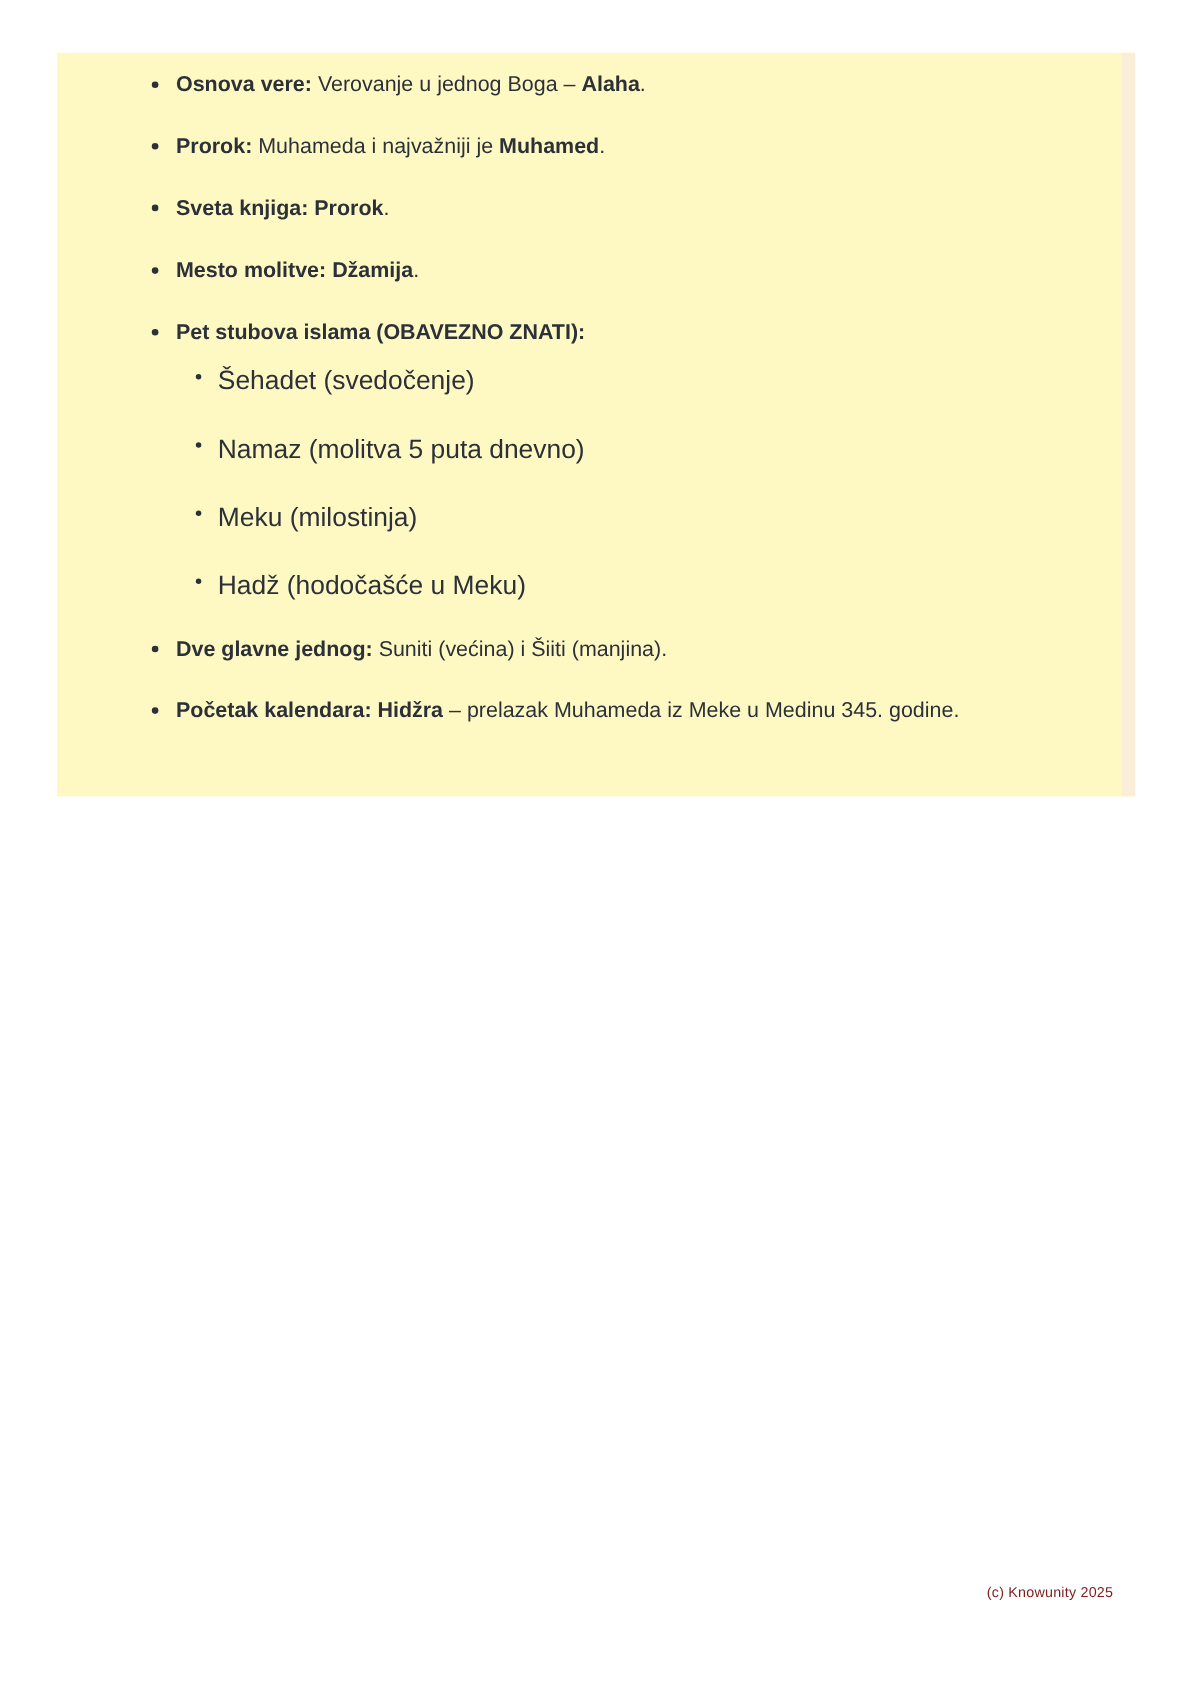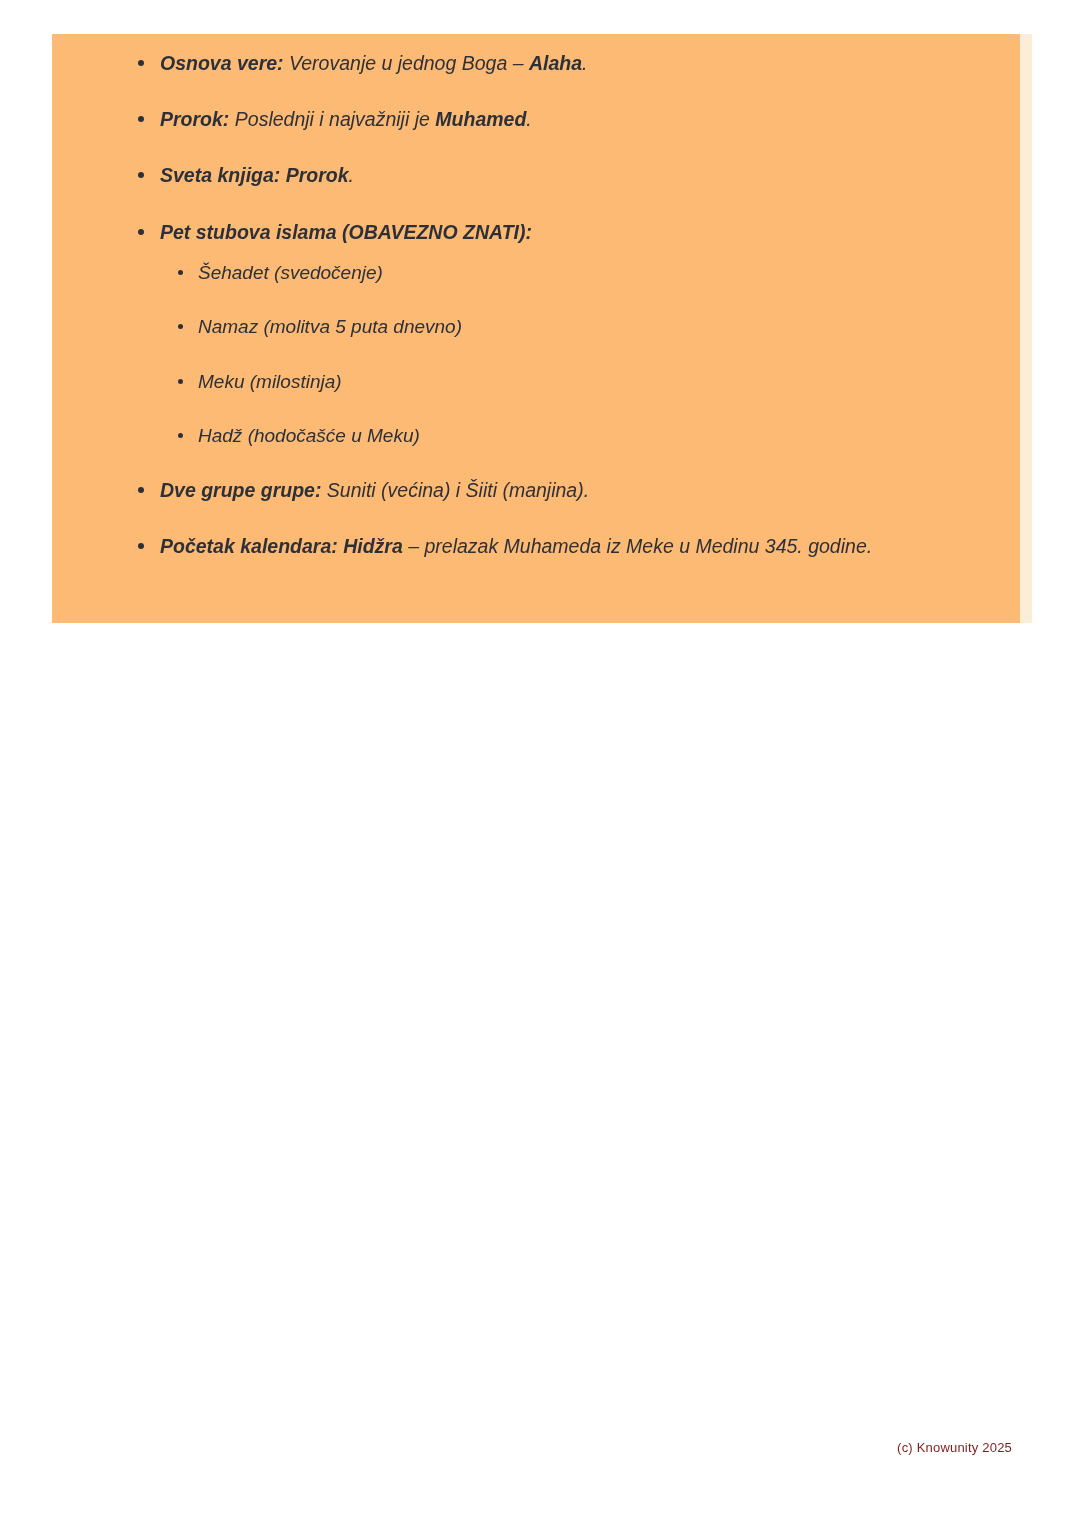--- a/index.html
+++ b/index.html
@@ -12,27 +12,26 @@
     height: 1528px;
     position: relative;
     font-family: "Liberation Sans", sans-serif;
     color: #2c3038;
     -webkit-font-smoothing: antialiased;
   }
 
   .note-card {
     position: absolute;
     left: 52px;
-    top: 34px;
+    top: 48px;
     width: 980px;
-    background: #fdba74;
+    background: #fef9c3;
     border-right: 12px solid #fbeed8;
     box-sizing: border-box;
     padding: 8px 0 36px 0;
-    font-style: italic;
   }
 
   .note-body {
     padding: 6px 60px 0 60px;
   }
 
   ul.level1 {
     list-style: none;
     margin: 0;
     padding: 0;
@@ -61,21 +60,21 @@
 
   ul.level2 {
     list-style: none;
     margin: 12px 0 0 0;
     padding: 0;
   }
   ul.level2 > li {
     position: relative;
     padding-left: 38px;
     margin: 0 0 26px 0;
-    font-size: 19px;
+    font-size: 24px;
     line-height: 1.5;
     color: #2c3038;
   }
   ul.level2 > li::before {
     content: "";
     position: absolute;
     left: 18px;
     top: 11px;
     width: 5px;
     height: 5px;
@@ -104,40 +103,43 @@
 
 <div class="note-card">
   <div class="note-body">
     <ul class="level1">
 
       <li>
         <span class="b">Osnova vere:</span><span> Verovanje u jednog Boga – </span><span class="b">Alaha</span><span>.</span>
       </li>
 
       <li>
-        <span class="b">Prorok:</span><span> Poslednji i najvažniji je </span><span class="b">Muhamed</span><span>.</span>
+        <span class="b">Prorok:</span><span> Muhameda i najvažniji je </span><span class="b">Muhamed</span><span>.</span>
       </li>
 
       <li>
         <span class="b">Sveta knjiga: Prorok</span><span>.</span>
       </li>
 
+      <li>
+        <span class="b">Mesto molitve: Džamija</span><span>.</span>
+      </li>
 
       <li class="no-bullet-gap">
         <span class="b">Pet stubova islama (OBAVEZNO ZNATI):</span>
         <ul class="level2">
           <li>Šehadet (svedočenje)</li>
           <li>Namaz (molitva 5 puta dnevno)</li>
           <li>Meku (milostinja)</li>
           <li>Hadž (hodočašće u Meku)</li>
         </ul>
       </li>
 
       <li>
-        <span class="b">Dve grupe grupe:</span><span> Suniti (većina) i Šiiti (manjina).</span>
+        <span class="b">Dve glavne jednog:</span><span> Suniti (većina) i Šiiti (manjina).</span>
       </li>
 
       <li>
         <span class="b">Početak kalendara: Hidžra</span><span> – prelazak Muhameda iz Meke u Medinu 345. godine.</span>
       </li>
 
     </ul>
   </div>
 </div>
 

